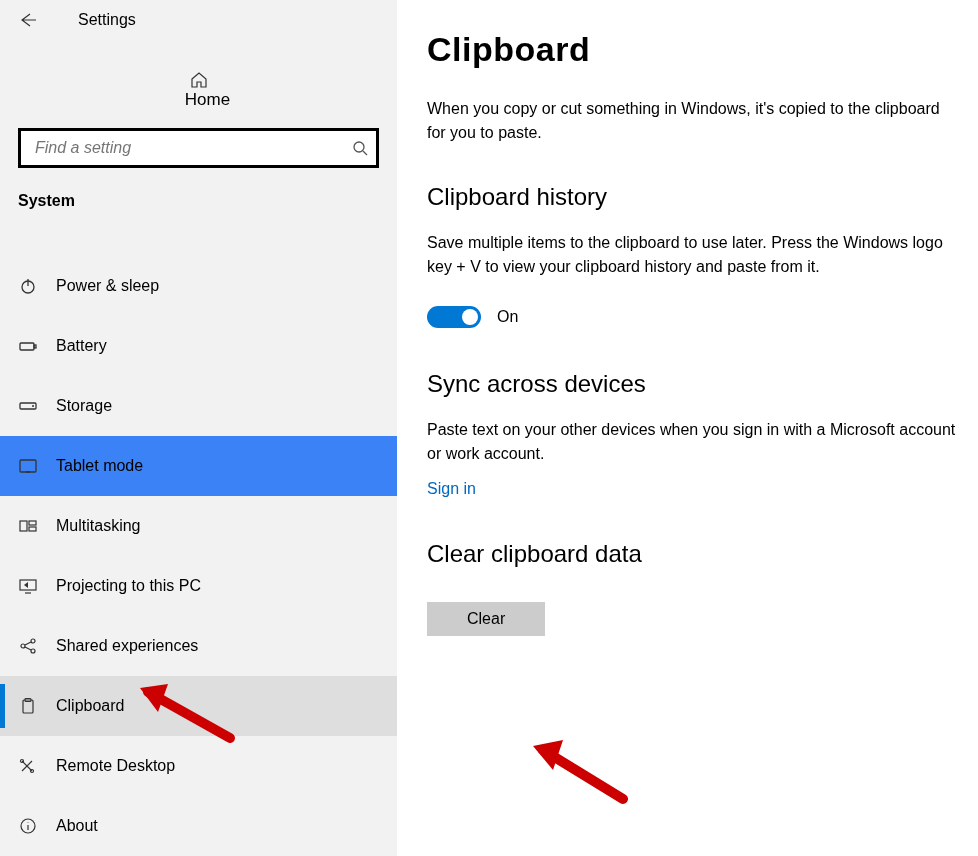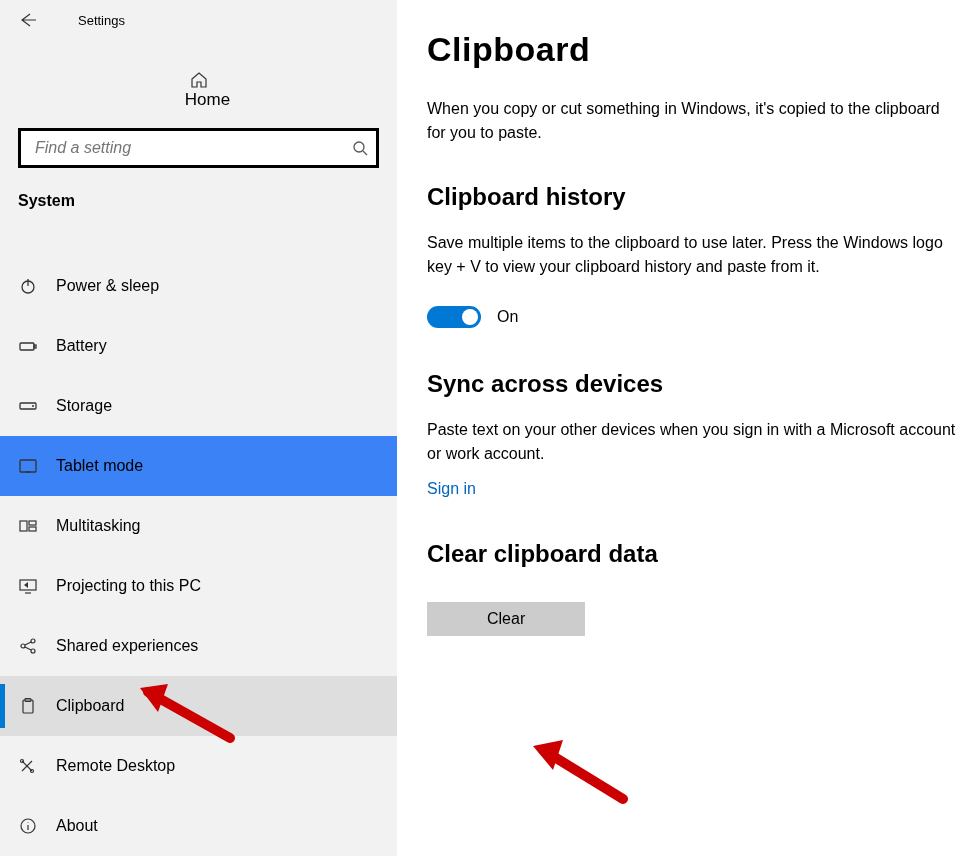--- a/index.html
+++ b/index.html
@@ -30,21 +30,21 @@
 .back-btn {
   width: 28px;
   height: 28px;
   display: flex;
   align-items: center;
   justify-content: center;
   cursor: pointer;
 }
 .title {
   margin-left: 36px;
-  font-size: 13px;
+  font-size: 16px;
 }
 .home-row {
   display: flex;
   align-items: center;
   padding: 0 18px;
   height: 58px;
   margin-top: 30px;
   cursor: pointer;
   flex-direction: column;
 }
@@ -123,21 +123,21 @@
   margin-bottom: 28px;
   letter-spacing: 0.5px;
 }
 .desc {
   font-size: 16px;
   line-height: 1.5;
   margin-bottom: 38px;
   max-width: 530px;
 }
 h2.section-title {
-  font-weight: 700;
+  font-weight: 400;
   font-size: 24px;
   margin-bottom: 20px;
 }
 .section { margin-bottom: 42px; max-width: 530px; }
 .section .desc { margin-bottom: 14px; }
 .toggle-row {
   display: flex;
   align-items: center;
   gap: 16px;
   margin-top: 27px;
@@ -156,21 +156,21 @@
   width: 16px; height: 16px;
   border-radius: 50%;
   background: #fff;
 }
 .toggle-label { font-size: 16px; }
 a.link { color: #0067c0; text-decoration: none; font-size: 16px; cursor: pointer; text-align: right; }
 .btn {
   display: inline-block;
   background: #ccc;
   border: none;
-  padding: 8px 60px;
+  padding: 8px 40px;
   font-size: 16px;
   cursor: pointer;
   margin-top: 14px;
 }
 
 .arrow {
   position: absolute;
   pointer-events: none;
 }
 svg { display:block; }

